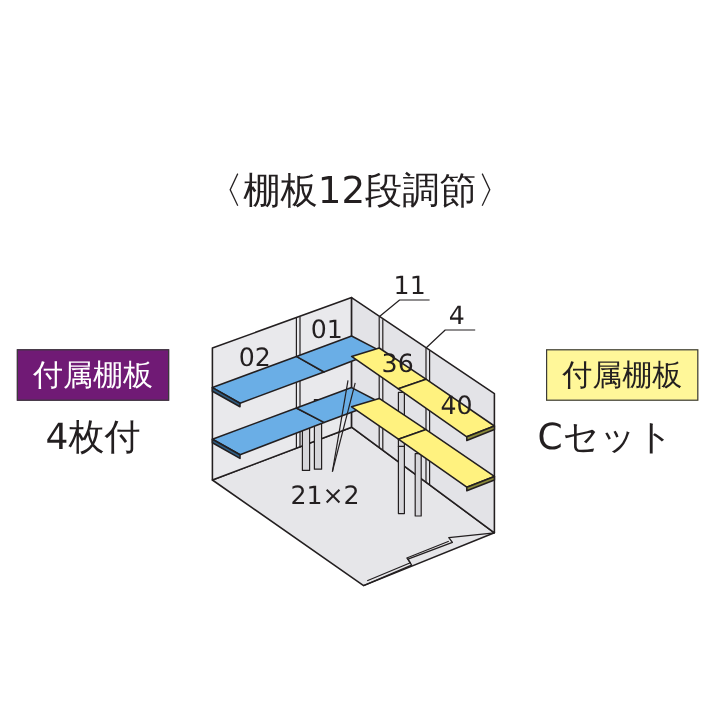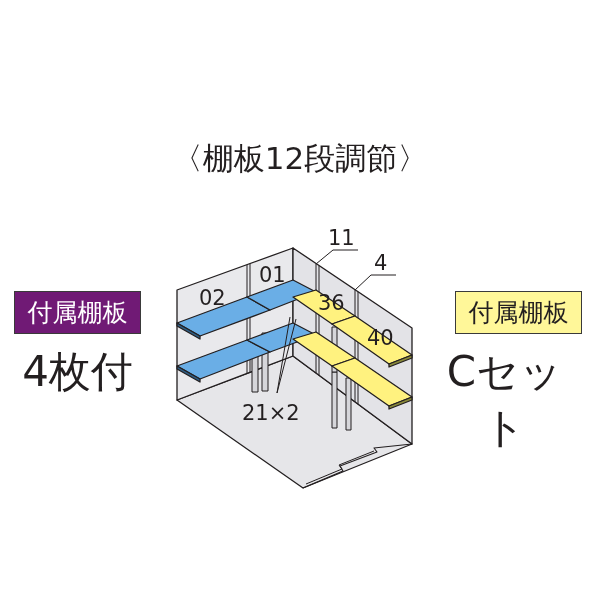--- a/index.html
+++ b/index.html
@@ -4,21 +4,21 @@
 <style>
   html, body { margin: 0; padding: 0; background: #ffffff; }
   body { width: 600px; height: 600px; position: relative; overflow: hidden;
          font-family: "DejaVu Sans", "Liberation Sans", sans-serif; color: #231f20; }
   .title { position: absolute; left: 0; top: 138px; width: 600px; text-align: center;
            font-size: 31px; letter-spacing: 0px; color: #231f20; }
   .tag { position: absolute; top: 291px; height: 43px; width: 127px; box-sizing: border-box;
          border: 1px solid #3a3a3a; font-size: 25px; line-height: 41px; text-align: center; }
   .tag-blue { left: 14px; background: #701a75; color: #ffffff; }
   .tag-yellow { left: 455px; background: #fff799; color: #231f20; }
-  .sub { position: absolute; top: 344px; width: 155px; text-align: center; font-size: 42px; color: #231f20; }
+  .sub { position: absolute; top: 344px; width: 155px; text-align: center; font-size: 30px; color: #231f20; }
   .sub-left { left: 0px; }
   .sub-right { left: 427px; }
   svg.diagram { position: absolute; left: 0; top: 0; }
   svg text { font-family: "DejaVu Sans", "Liberation Sans", sans-serif; fill: #231f20; }
 </style>
 </head>
 <body>
 
 <div class="title">〈棚板12段調節〉</div>
 

